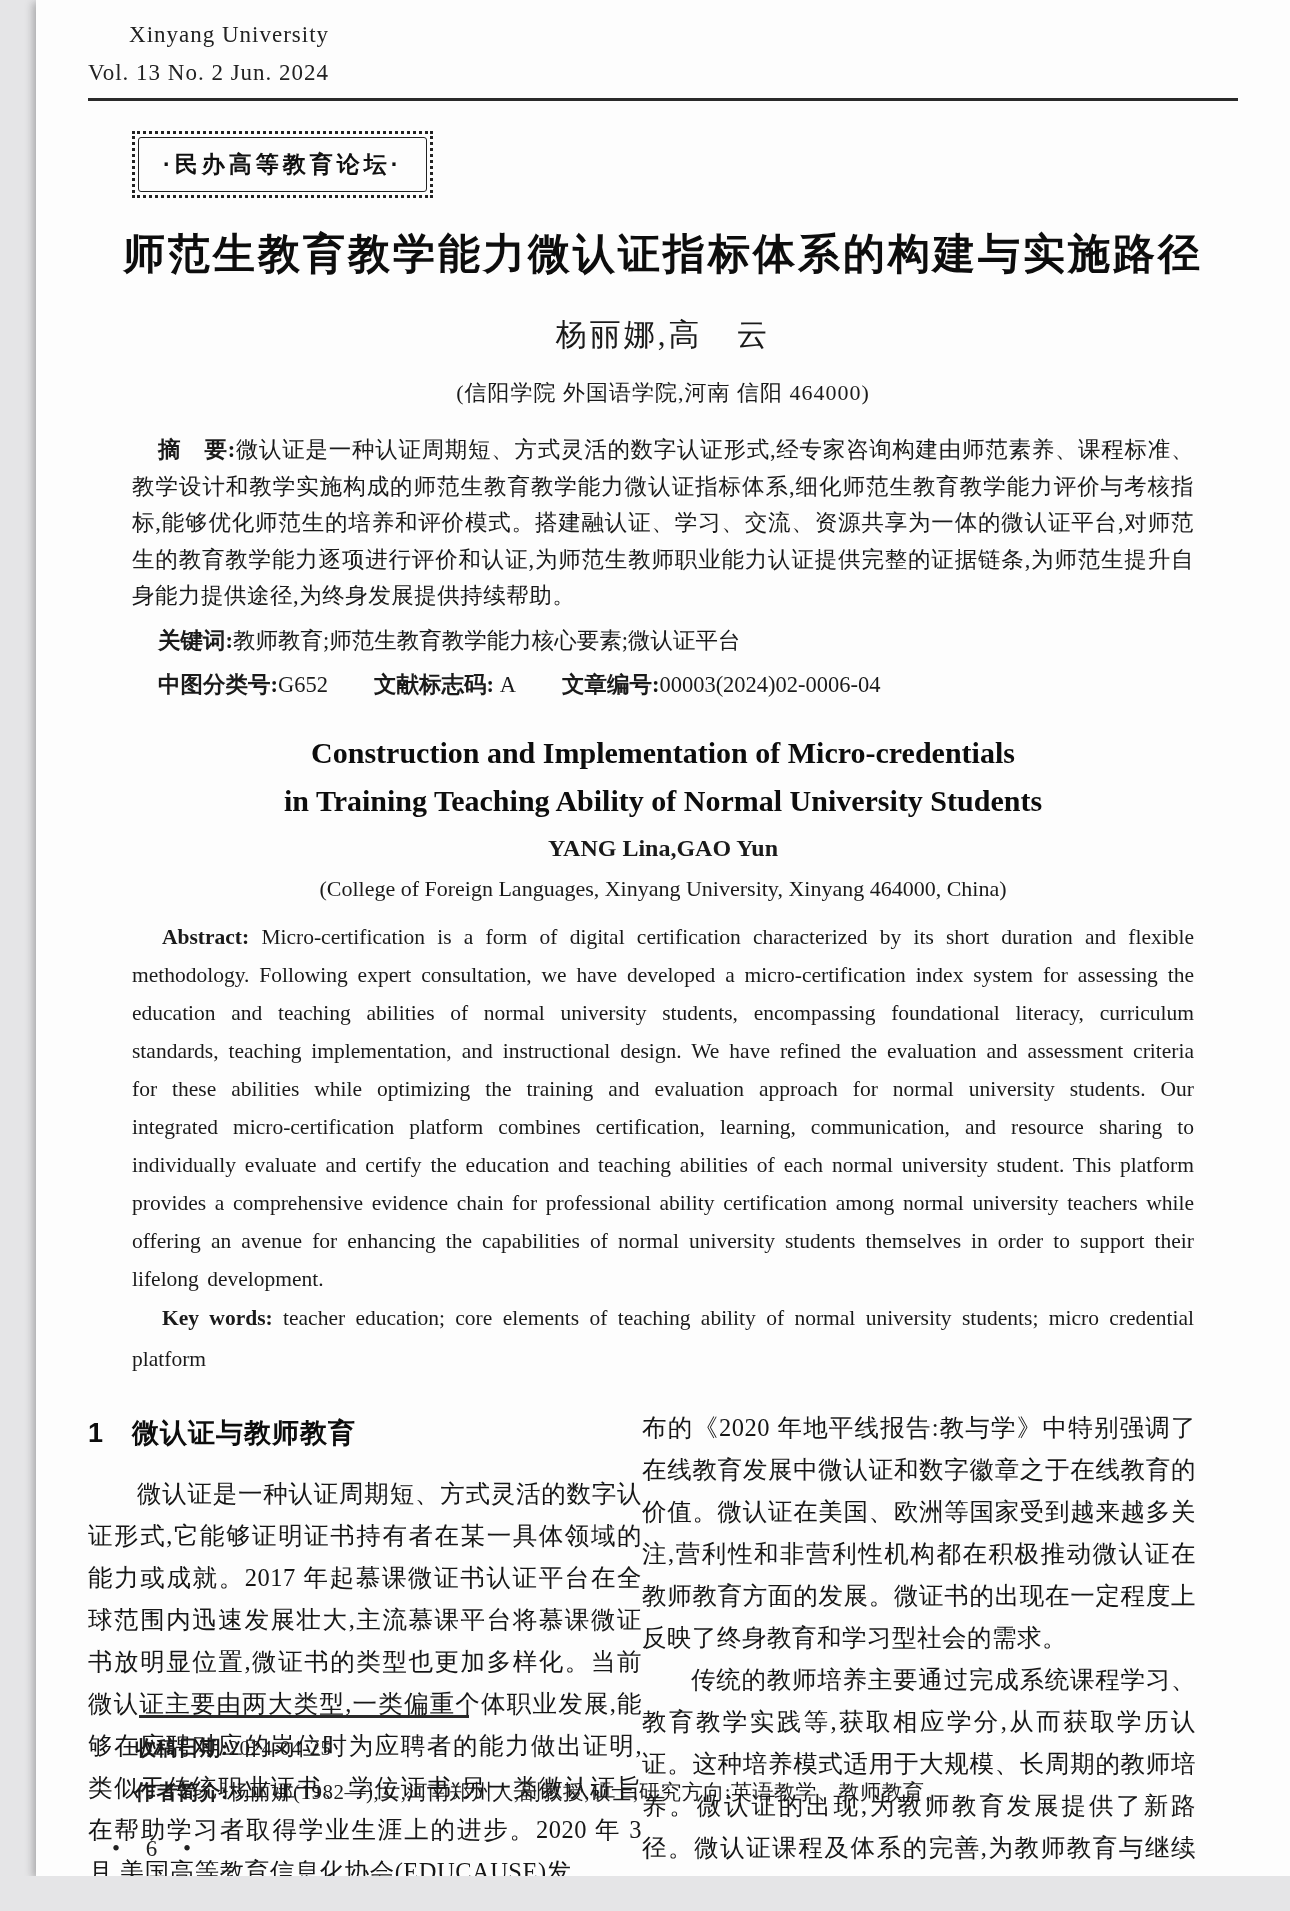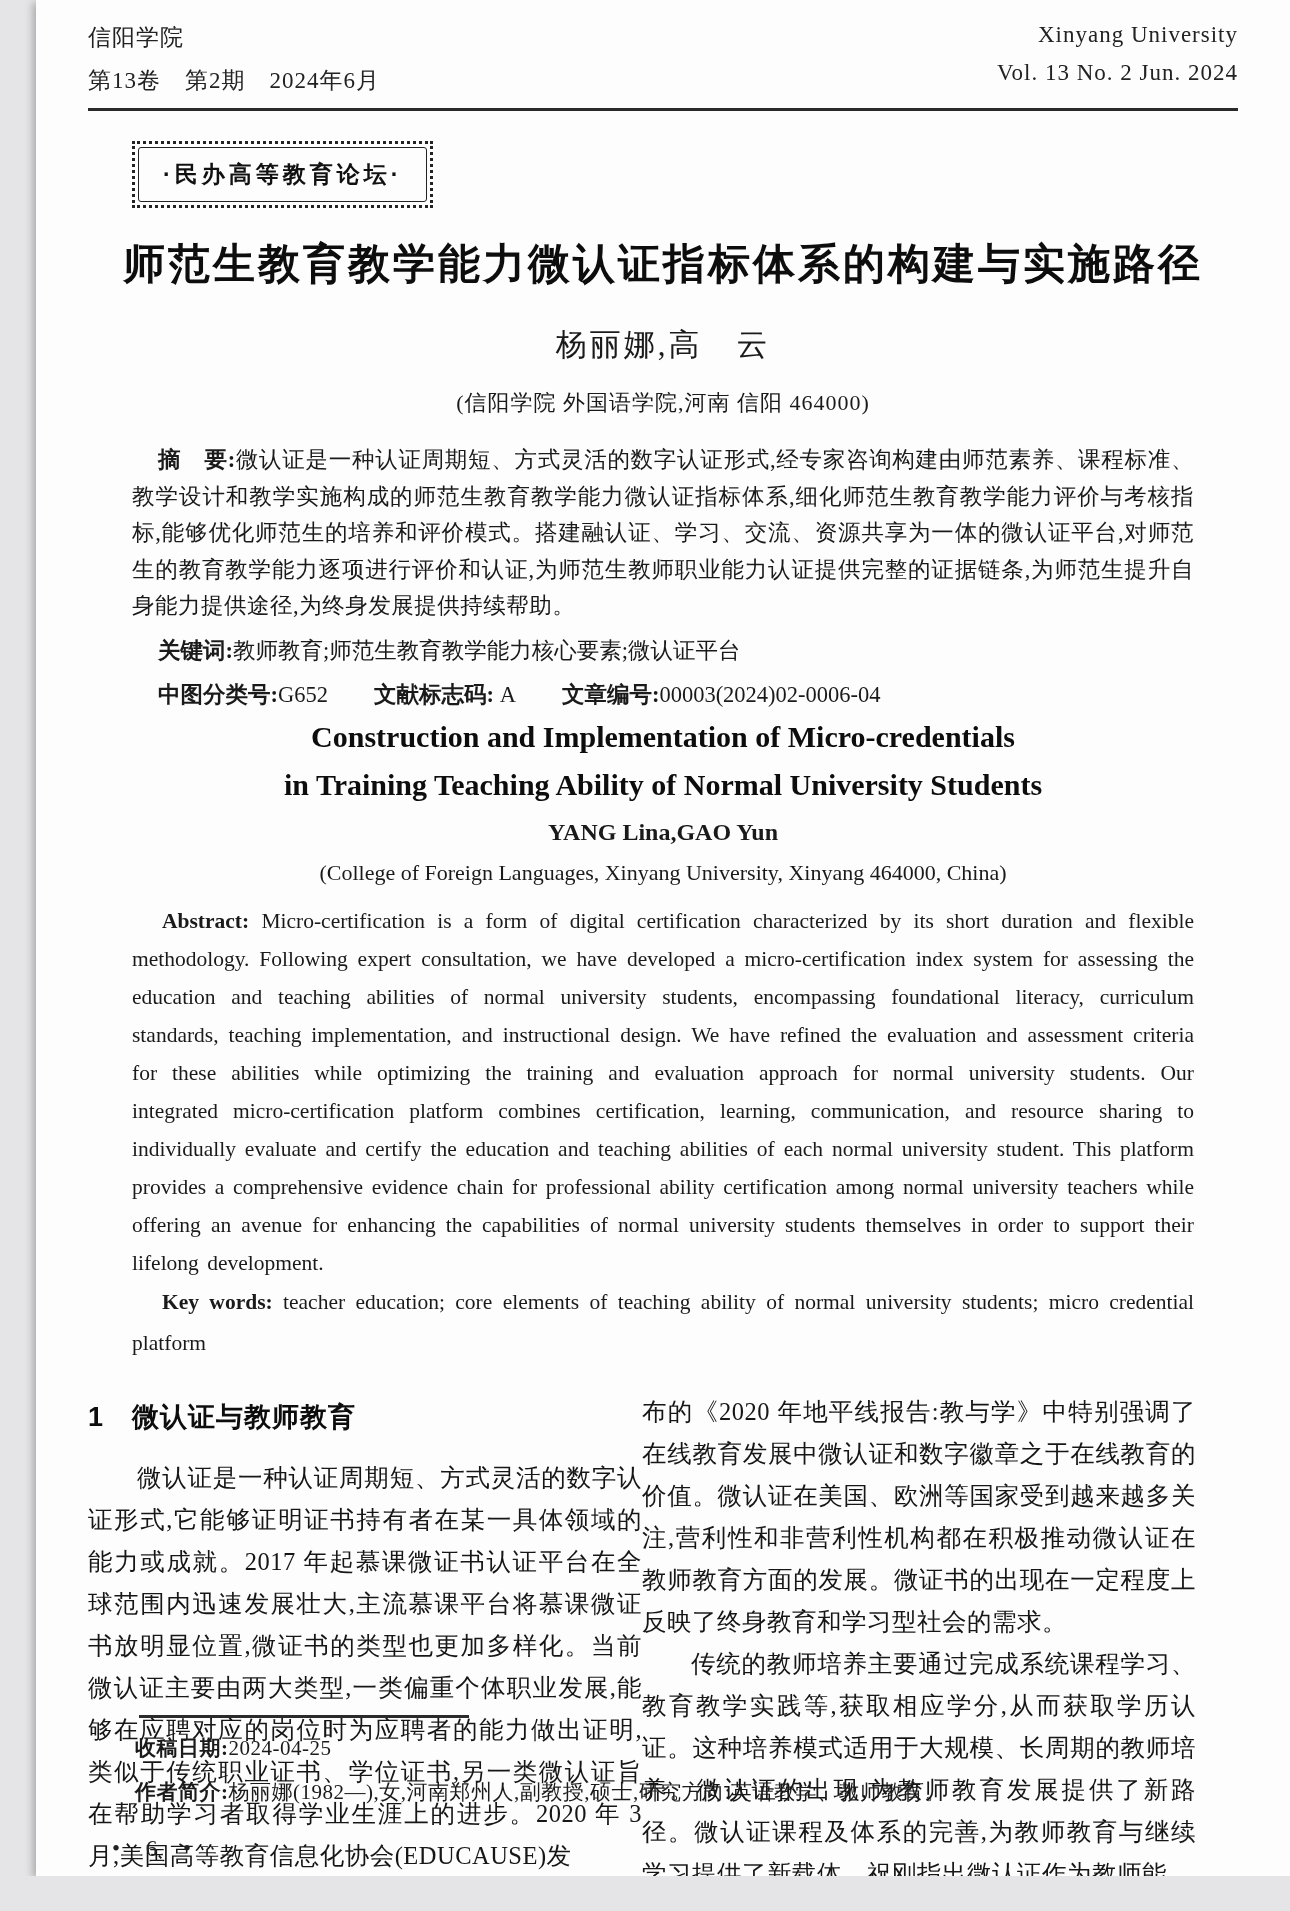--- a/index.html
+++ b/index.html
@@ -63,21 +63,21 @@
   }
   .lbl {
     font-family:Liberation Serif, serif;
     font-weight:bold;
   }
   .kw-cn { margin-top:8px; font-size:22.5px; line-height:36px; text-indent:26px; }
   .clc-line { margin-top:8px; font-size:22.5px; line-height:36px; text-indent:26px; }
   .clc-line .seg { margin-right:46px; }
   
   .en-title {
-    text-align:center;
+    margin-top:26px; text-align:center;
     font-weight:bold; font-size:30px; line-height:48px; color:#0d0d0d;
   }
   .en-authors { margin-top:10px; text-align:center; font-weight:bold; font-size:24px; }
   .en-affil { margin-top:14px; text-align:center; font-size:22px; }
   .abs-en {
     margin:16px 44px 0 44px;
     font-size:21.5px; line-height:38px; text-align:justify;
     text-indent:30px; word-spacing:3px;
   }
   .kw-en {
@@ -109,24 +109,20 @@
     position:absolute; left:76px; bottom:14px;
     font-size:23px; letter-spacing:10px; color:#222;
   }
 </style>
 </head>
 <body>
 
 <div class="page">
 
   <div class="jheader">
-    <div class="col">
-      <div class="jh-line">信阳学院</div>
-      <div class="jh-line">第13卷　第2期　2024年6月</div>
-    </div>
     <div class="col right">
       <div class="jh-line">Xinyang University</div>
       <div class="jh-line">Vol. 13 No. 2 Jun. 2024</div>
     </div>
   </div>
   <hr class="header-rule">
 
   <div class="badge-wrap">
     <div class="badge">
       <div class="badge-inner">·民办高等教育论坛·</div>

